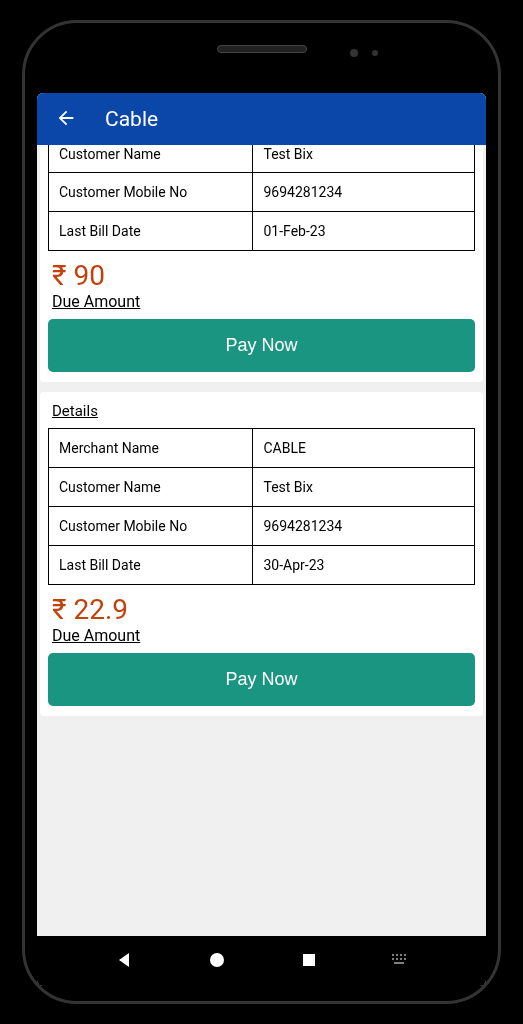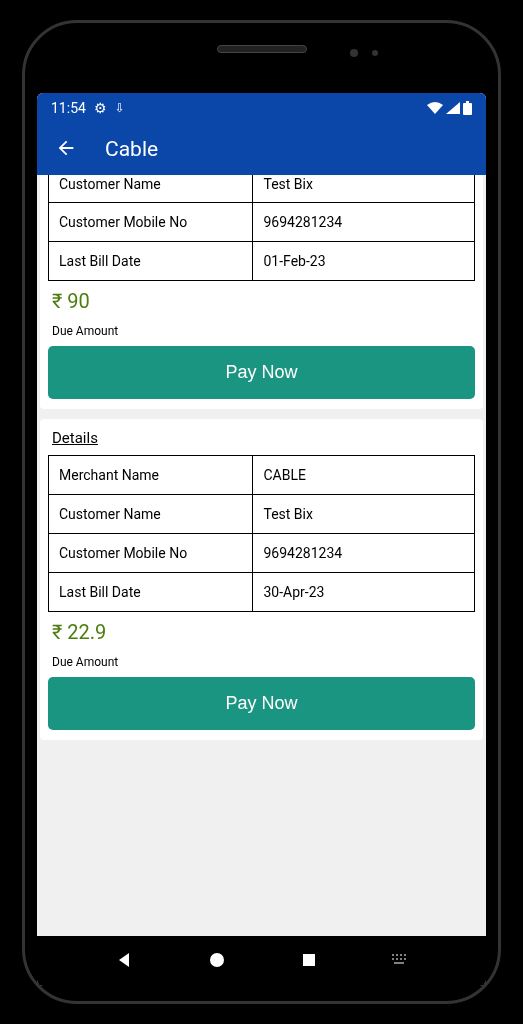--- a/index.html
+++ b/index.html
@@ -143,27 +143,28 @@
     }
     .partial-row td {
       border-top: none;
       padding-top: 2px;
       padding-bottom: 10px;
     }
     .amount-block {
       padding: 8px 4px 8px 4px;
     }
     .amount {
-      color: #4d7c0f;
-      font-size: 20px;
+      color: #c2410c;
+      font-size: 28px;
       font-weight: 400;
     }
     .amount-label {
-      font-size: 12px;
-      margin-top: 11px;
+      font-size: 16px;
+      margin-top: 0px;
+      text-decoration: underline;
     }
     .pay-btn {
       width: 100%;
       background: #1a9581;
       color: #ffffff;
       border: none;
       padding: 16px;
       font-size: 18px;
       border-radius: 5px;
       cursor: pointer;
@@ -188,39 +189,20 @@
   </style>
 </head>
 <body>
 
 <div class="phone-frame">
   <div class="phone-border">
     <div class="speaker"></div>
     <div class="front-cam"></div>
     <div class="front-dot2"></div>
     <div class="screen">
-      <div class="status-bar">
-        <div class="status-left">
-          <span>11:54</span>
-          <span>⚙</span>
-          <span class="down-icon">⇩</span>
-        </div>
-        <div class="status-right">
-          <svg width="16" height="12" viewBox="0 0 16 12">
-              <path fill="#fff" d="M8 12 L0 3 Q8 -3 16 3 Z"></path>
-            </svg>
-          <svg width="14" height="12" viewBox="0 0 14 12">
-              <path fill="#fff" d="M0 12 L14 12 L14 0 Z"></path>
-            </svg>
-          <svg width="9" height="14" viewBox="0 0 9 14">
-              <rect fill="#fff" x="0" y="2" width="9" height="12" rx="1"></rect>
-              <rect fill="#fff" x="3" y="0" width="3" height="2"></rect>
-            </svg>
-        </div>
-      </div>
 
       <div class="app-bar">
         <button class="back-btn">
           <svg width="22" height="22" viewBox="0 0 24 24">
               <path fill="#fff" d="M20 11H7.83l5.59-5.59L12 4l-8 8 8 8 1.41-1.41L7.83 13H20v-2z"></path>
             </svg>
         </button>
         <span class="app-title">Cable</span>
       </div>
 

